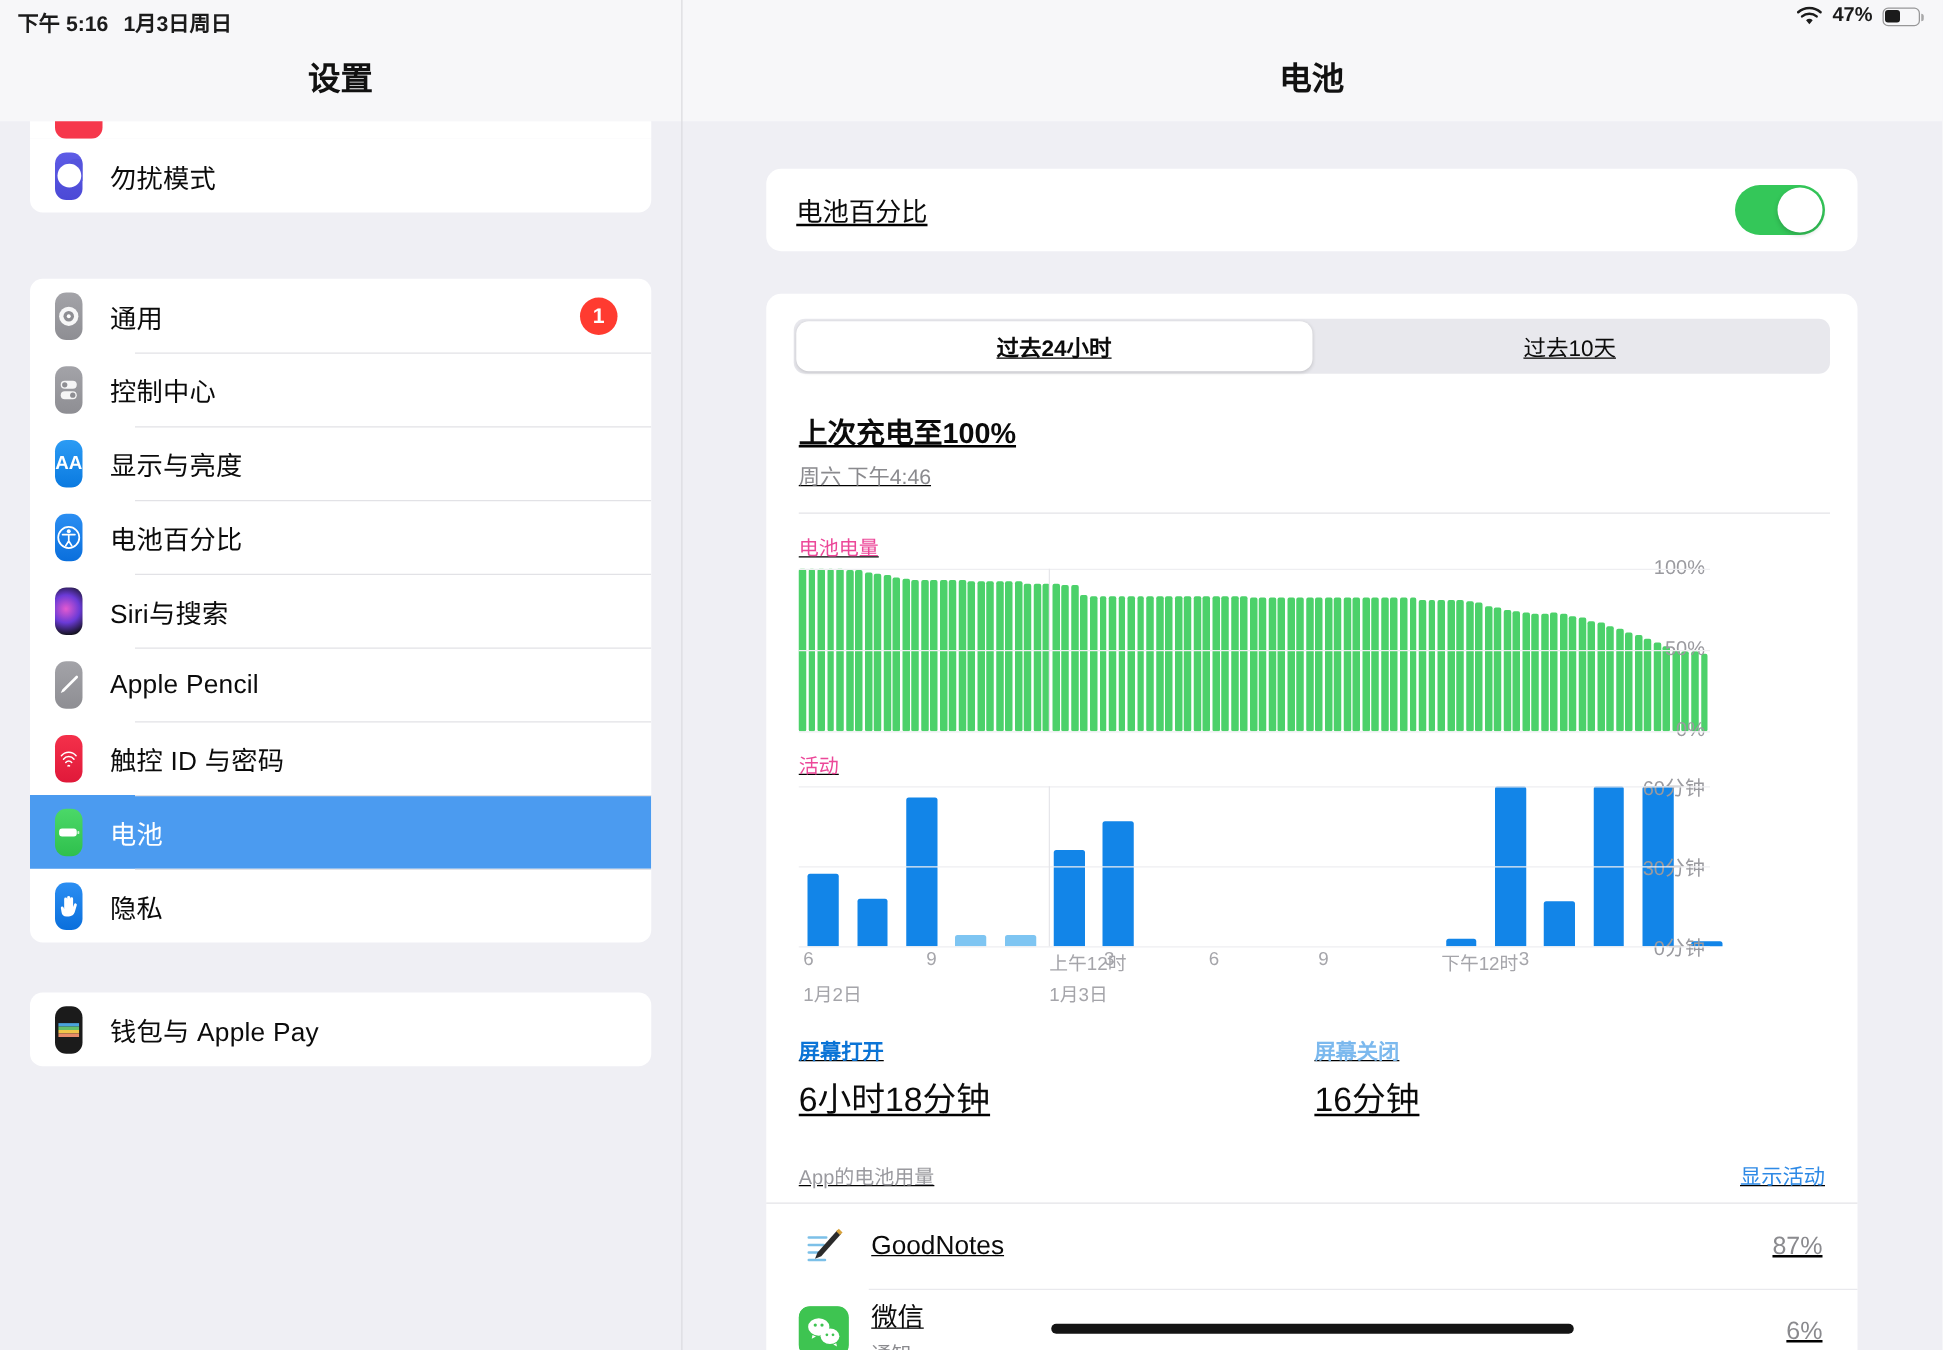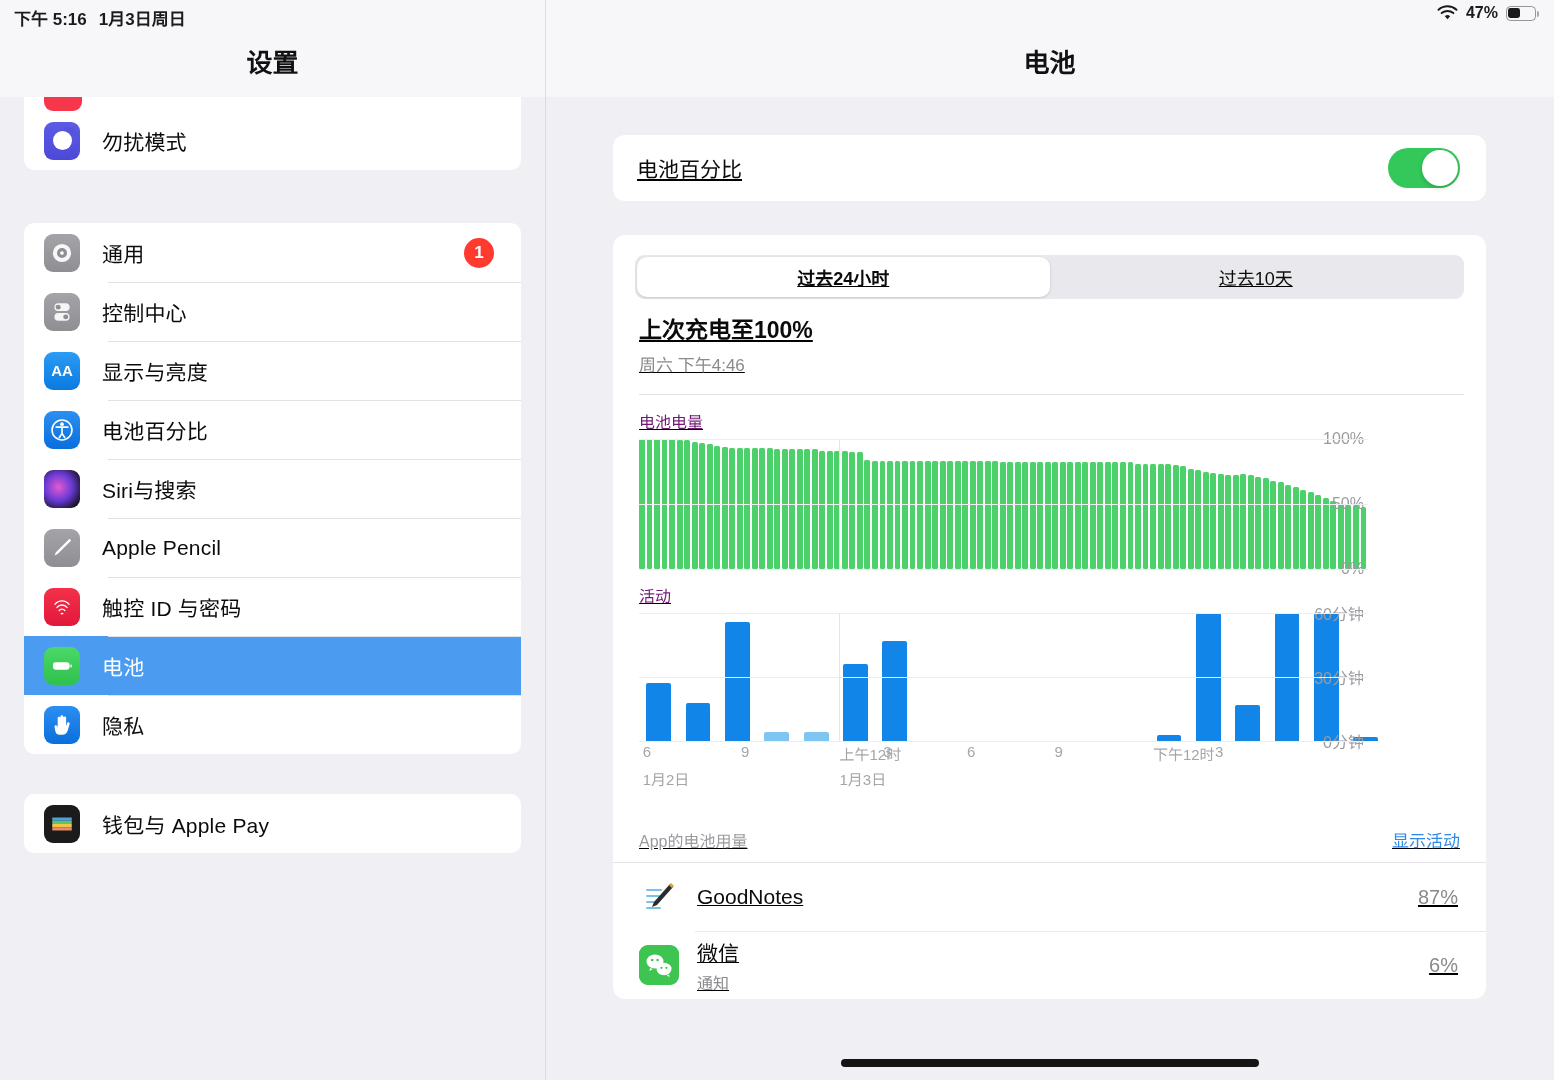--- a/index.html
+++ b/index.html
@@ -63,21 +63,21 @@
     position: relative; display: flex; align-items: center;
     height: 59px; padding-left: 20px; cursor: default;
   }
   .row + .row::before {
     content: ""; position: absolute; top: 0; left: 84px; right: 0;
     height: 1px; background: #e2e2e6;
   }
   .row.selected { background: #4b9bf0; }
   .row.selected .row-label { color: #ffffff; }
   .row-icon {
-    width: 36px; height: 38px; border-radius: 9px; flex: none;
+    width: 22px; height: 38px; border-radius: 9px; flex: none;
     margin-right: 22px; position: relative; overflow: hidden;
     display: flex; align-items: center; justify-content: center;
   }
   .row-label { font-size: 21px; color: #0b0b0b; font-weight: 400; letter-spacing: .2px; }
   .badge {
     position: absolute; right: 27px; top: 50%; transform: translateY(-50%);
     min-width: 30px; height: 30px; border-radius: 15px; background: #ff3b30;
     color: #fff; font-size: 17px; font-weight: 600;
     display: flex; align-items: center; justify-content: center;
   }
@@ -150,28 +150,28 @@
     display: flex; background: #e8e8ed; border-radius: 9px; padding: 2px;
     height: 44px; position: relative;
   }
   .seg {
     flex: 1; display: flex; align-items: center; justify-content: center;
     font-size: 18px; color: #0b0b0b; border-radius: 7px; cursor: pointer;
     font-weight: 500;
   }
   .seg.active { background: #fff; box-shadow: 0 1px 3px rgba(0,0,0,.14); font-weight: 600; border-radius: 10px; }
 
-  .lastcharge { margin: 12px 0 0 4px; }
+  .lastcharge { margin: 28px 0 0 4px; }
   .lc-title { font-size: 23px; font-weight: 600; color: #0b0b0b; }
   .lc-sub { font-size: 17px; color: #8a8a8e; margin-top: 6px; }
 
   .divider { height: 1px; background: #e3e3e7; margin: 18px 0 0 4px; }
 
   .chart-block { position: relative; padding: 14px 0 0 4px; }
-  .chart-label { font-size: 16px; color: #701a75; margin-bottom: 6px; }
+  .chart-label { font-size: 16px; color: #ec4899; margin-bottom: 6px; }
   .chart-area { position: relative; height: 130px; margin-right: 96px; }
   .chart-area.activity { height: 128px; }
   .gridline {
     position: absolute; left: 0; right: 0; height: 1px; background: #eeeef1;
   }
   .vline { position: absolute; top: 0; bottom: 0; width: 1px; background: #e6e6ea; }
   .bars {
     position: absolute; left: 0; right: 0; bottom: 0; top: 0;
     display: flex; align-items: flex-end;
   }
@@ -551,20 +551,30 @@
               <div class="xtick" style="left: 33.5%;">3</div>
               <div class="xtick" style="left: 45%;">6</div>
               <div class="xtick" style="left: 57%;">9</div>
               <div class="xtick" style="left: 70.5%;">下午12时</div>
               <div class="xtick" style="left: 79%;">3</div>
               <div class="xdate" style="left: 0.5%;">1月2日</div>
               <div class="xdate" style="left: 27.5%;">1月3日</div>
             </div>
         </div>
 
+        <div class="screenstats">
+          <div class="stat">
+            <div class="stat-cap on">屏幕打开</div>
+            <div class="stat-val">6小时18分钟</div>
+          </div>
+          <div class="stat">
+            <div class="stat-cap off">屏幕关闭</div>
+            <div class="stat-val">16分钟</div>
+          </div>
+        </div>
 
         <div class="apps-head">
           <span class="apps-head-label">App的电池用量</span>
           <span class="apps-head-link">显示活动</span>
         </div>
         <div class="applist">
 
           <div class="approw">
             <span class="app-icon ic-goodnotes">
               <svg viewBox="0 0 40 40" width="40" height="40">

